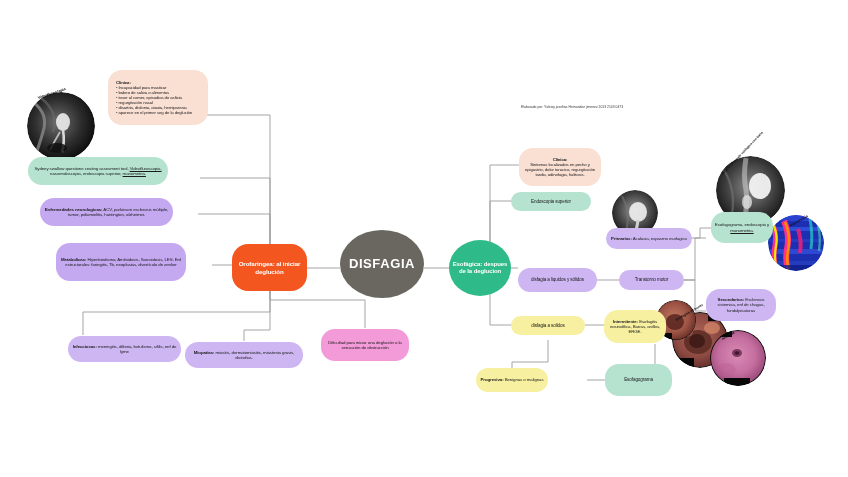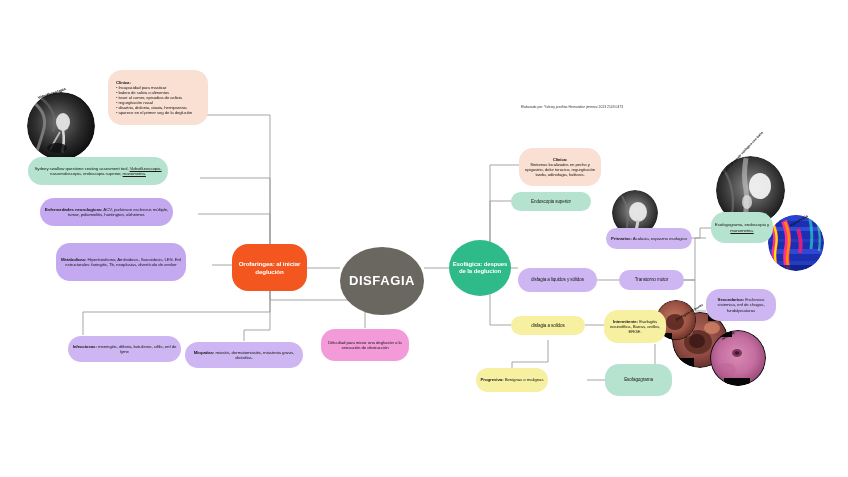--- a/index.html
+++ b/index.html
@@ -245,21 +245,21 @@
         <rect width="40" height="40" fill="#080808"></rect>
         <circle cx="20" cy="20" r="19.5" fill="url(#eg1)"></circle>
         <ellipse cx="19" cy="22" rx="9" ry="8" fill="#57251e" opacity="0.85"></ellipse>
         <rect x="0" y="33" width="16" height="7" fill="#060606"></rect>
       </g>
     </svg>
   </div>
 
   <div class="credit" style="left:521px;top:105px;">Elaborado por: Yuleisy josefina Hernandez jimenez 2013 2143 0473</div>
 
-  <div class="node centre" style="left:340px;top:247px;width:84px;height:68px;">
+  <div class="node centre" style="left:340px;top:230px;width:84px;height:68px;">
     <span>DISFAGIA</span>
   </div>
 
   <div class="node orange" style="left:232px;top:244px;width:75px;height:47px;font-size:6.2px;font-weight:bold;">
     <span><b>Orofaringea:</b> al iniciar deglución</span>
   </div>
 
   <div class="node peach" style="left:108px;top:70px;width:100px;height:55px;font-size:4.3px;">
     <span class="bullets" style="white-space:pre-line;text-align:left;padding-left:8px;"><b>Clinica:</b>
 • Incapacidad para masticar

